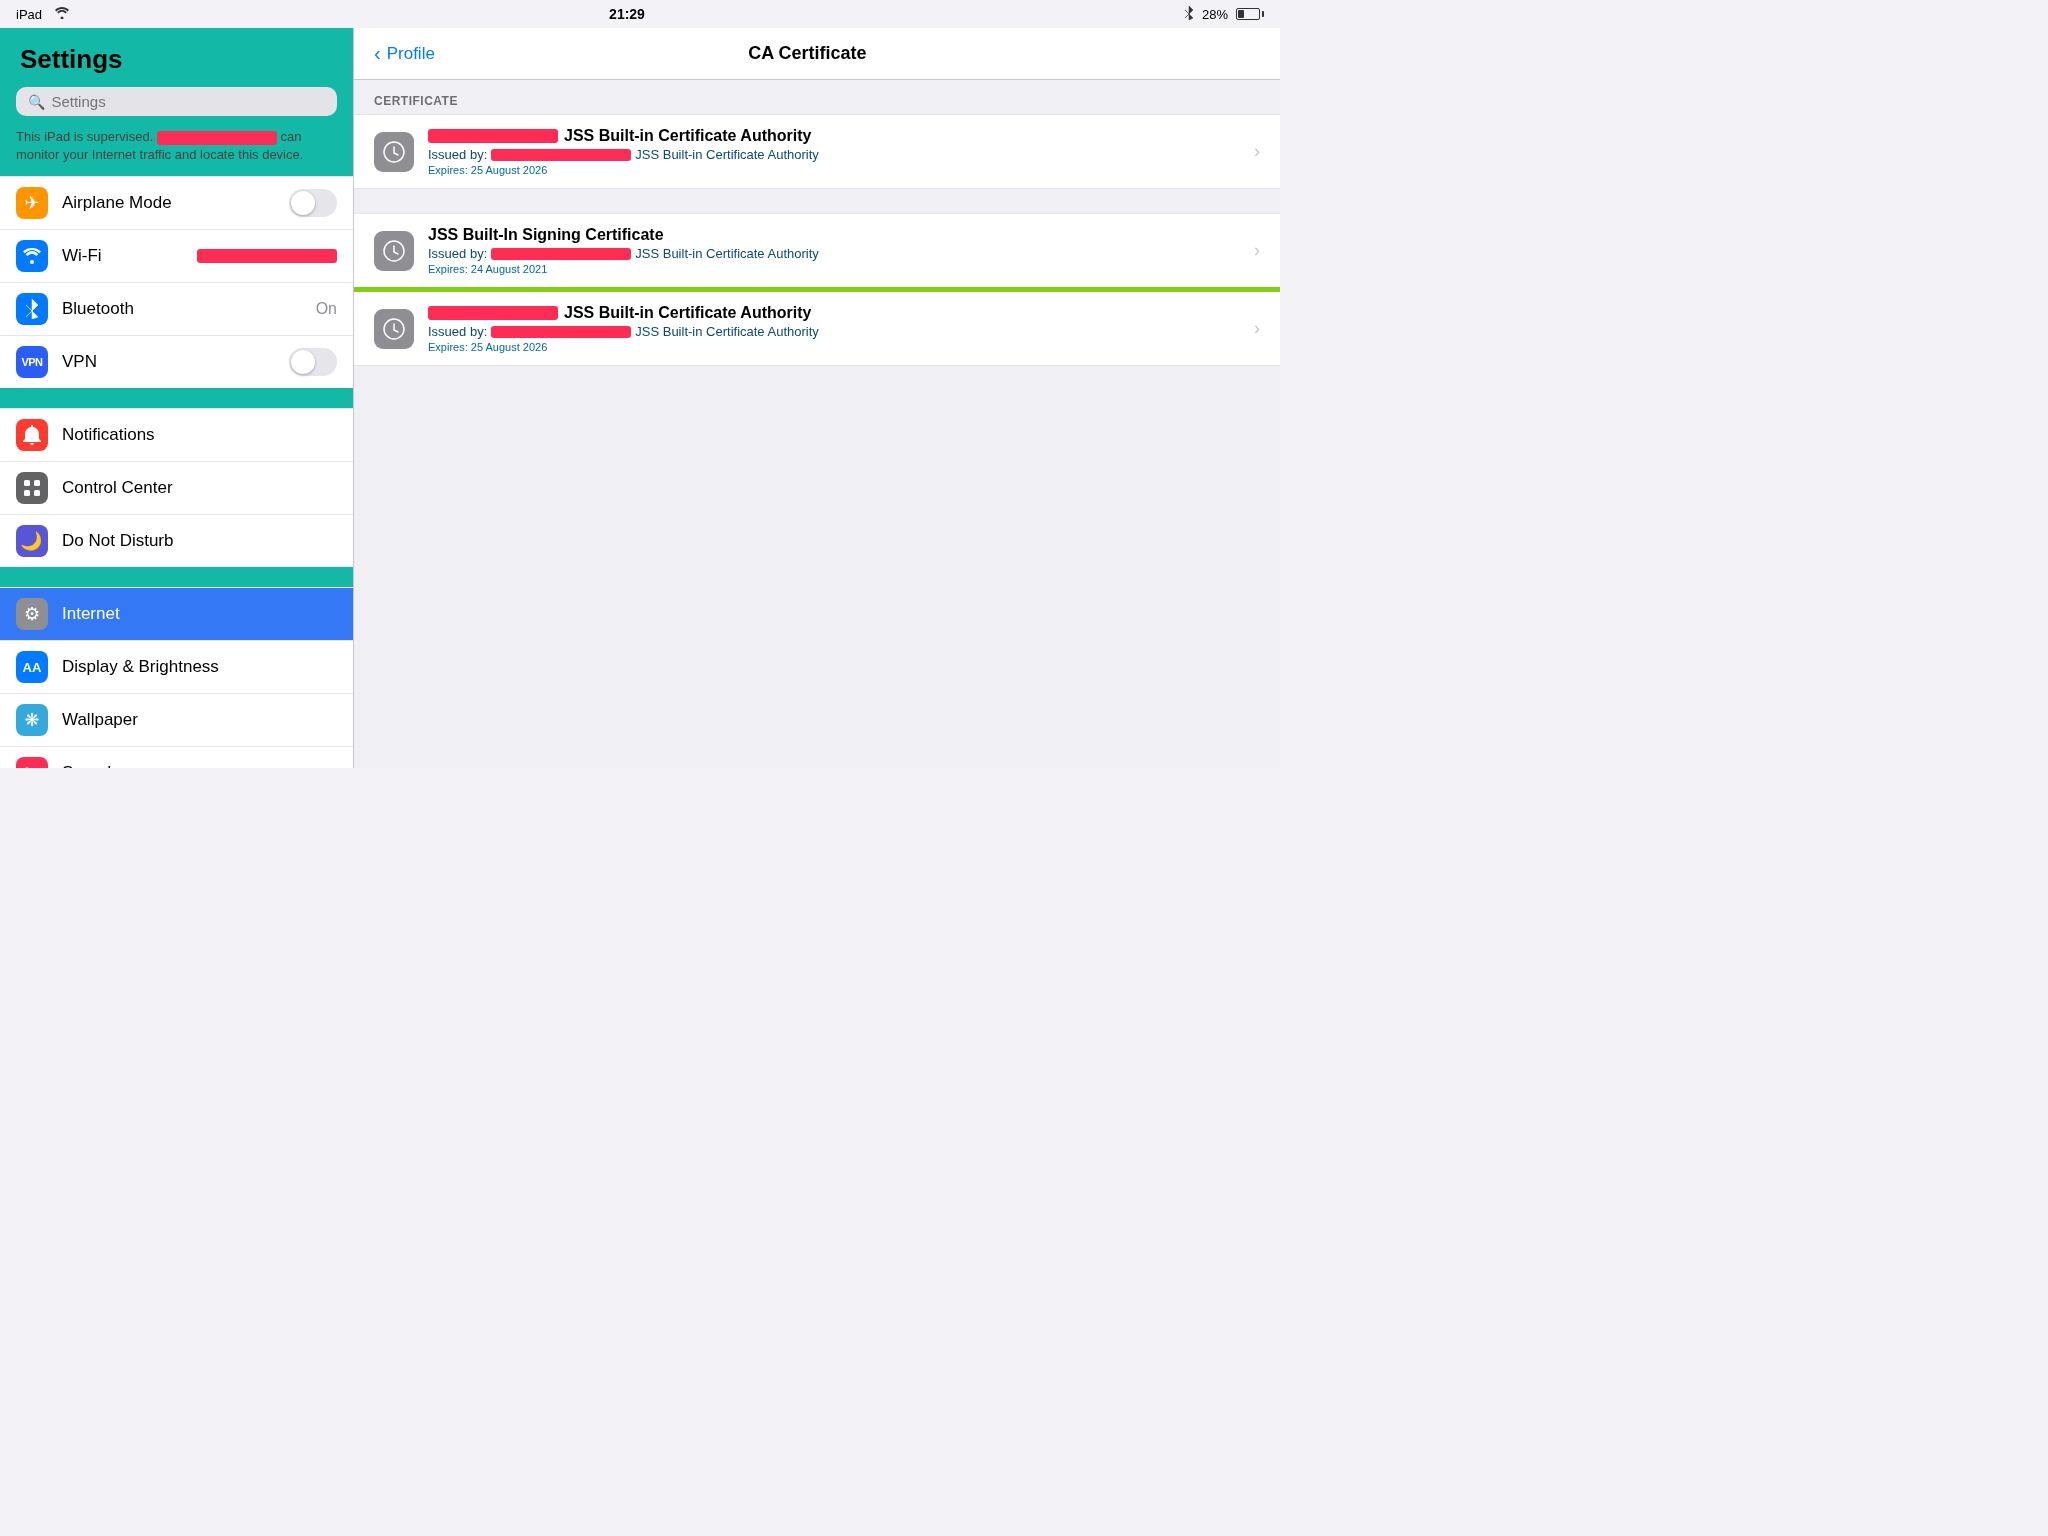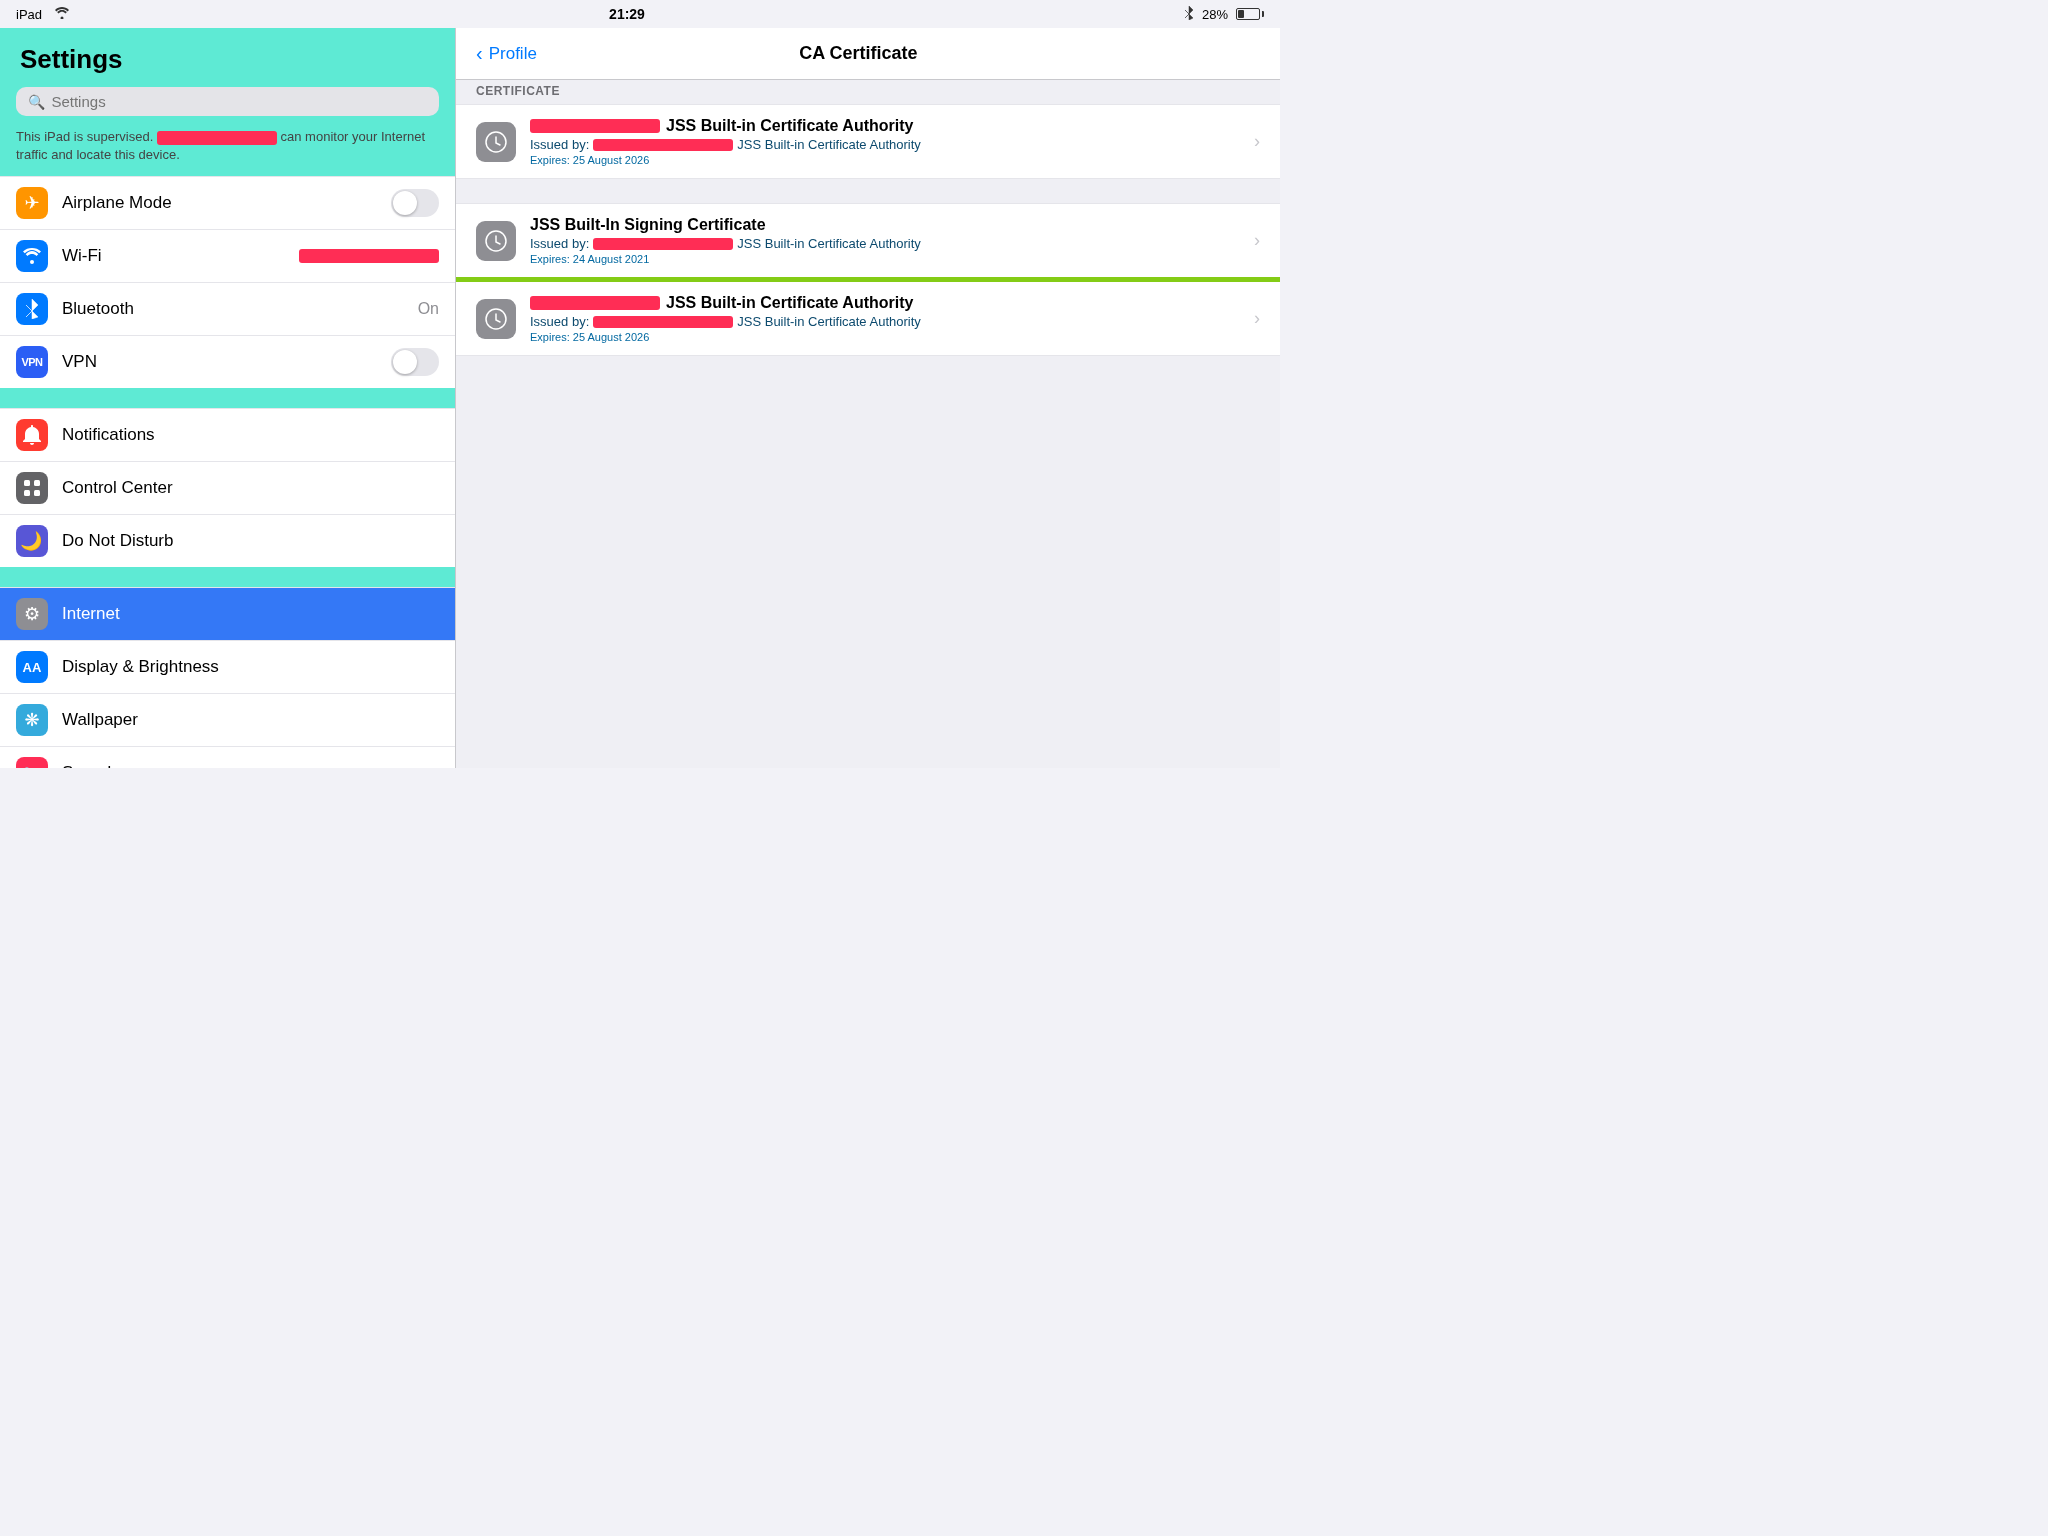--- a/index.html
+++ b/index.html
@@ -69,22 +69,22 @@
 
     
     .main-layout {
       display: flex;
       flex: 1;
       overflow: hidden;
     }
 
     
     .sidebar {
-      width: 456px;
-      background: #5eead4;
+      width: 354px;
+      background: #14b8a6;
       border-right: 1px solid #c8c8cc;
       display: flex;
       flex-direction: column;
       overflow: hidden;
     }
 
     .sidebar-header {
       padding: 16px 20px 8px;
       font-size: 26px;
       font-weight: 700;
@@ -262,21 +262,21 @@
     }
 
     
     .cert-content {
       flex: 1;
       overflow-y: auto;
       padding: 0;
     }
 
     .section-header {
-      padding: 4px 20px 6px;
+      padding: 14px 20px 6px;
       font-size: 12px;
       font-weight: 600;
       color: #6d6d72;
       letter-spacing: 0.5px;
       text-transform: uppercase;
     }
 
     .cert-card {
       background: white;
       margin: 0;

